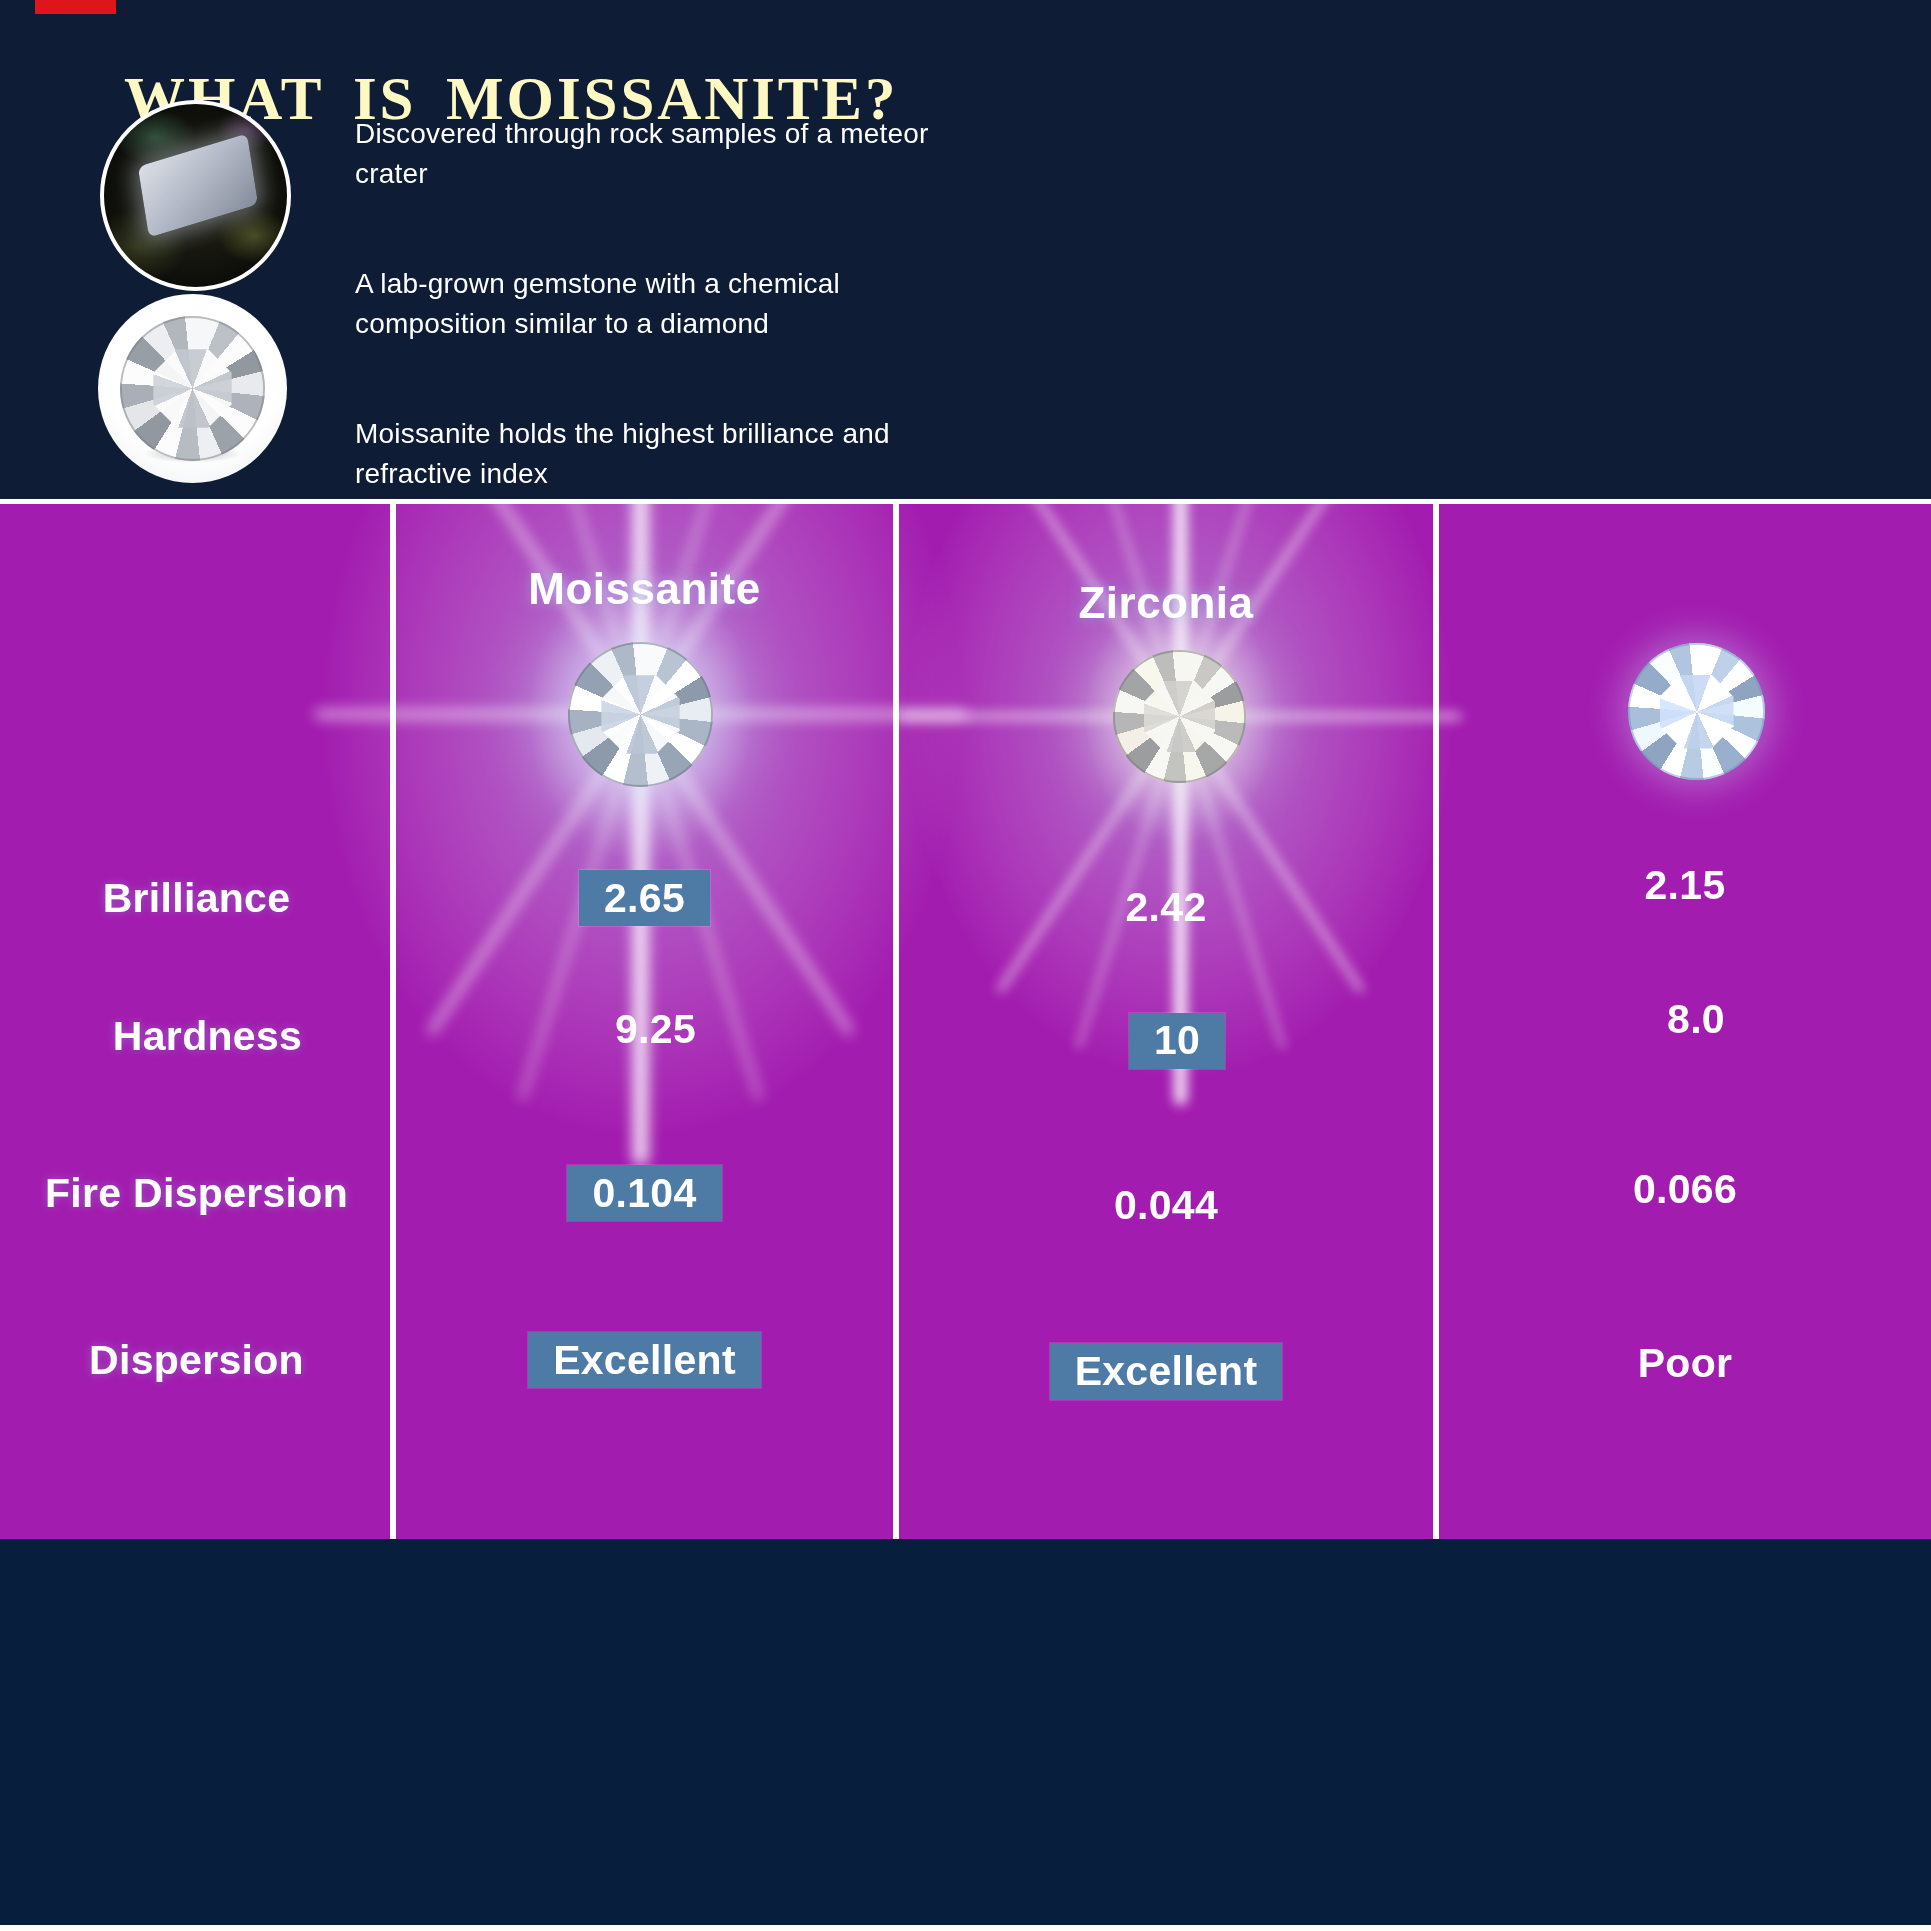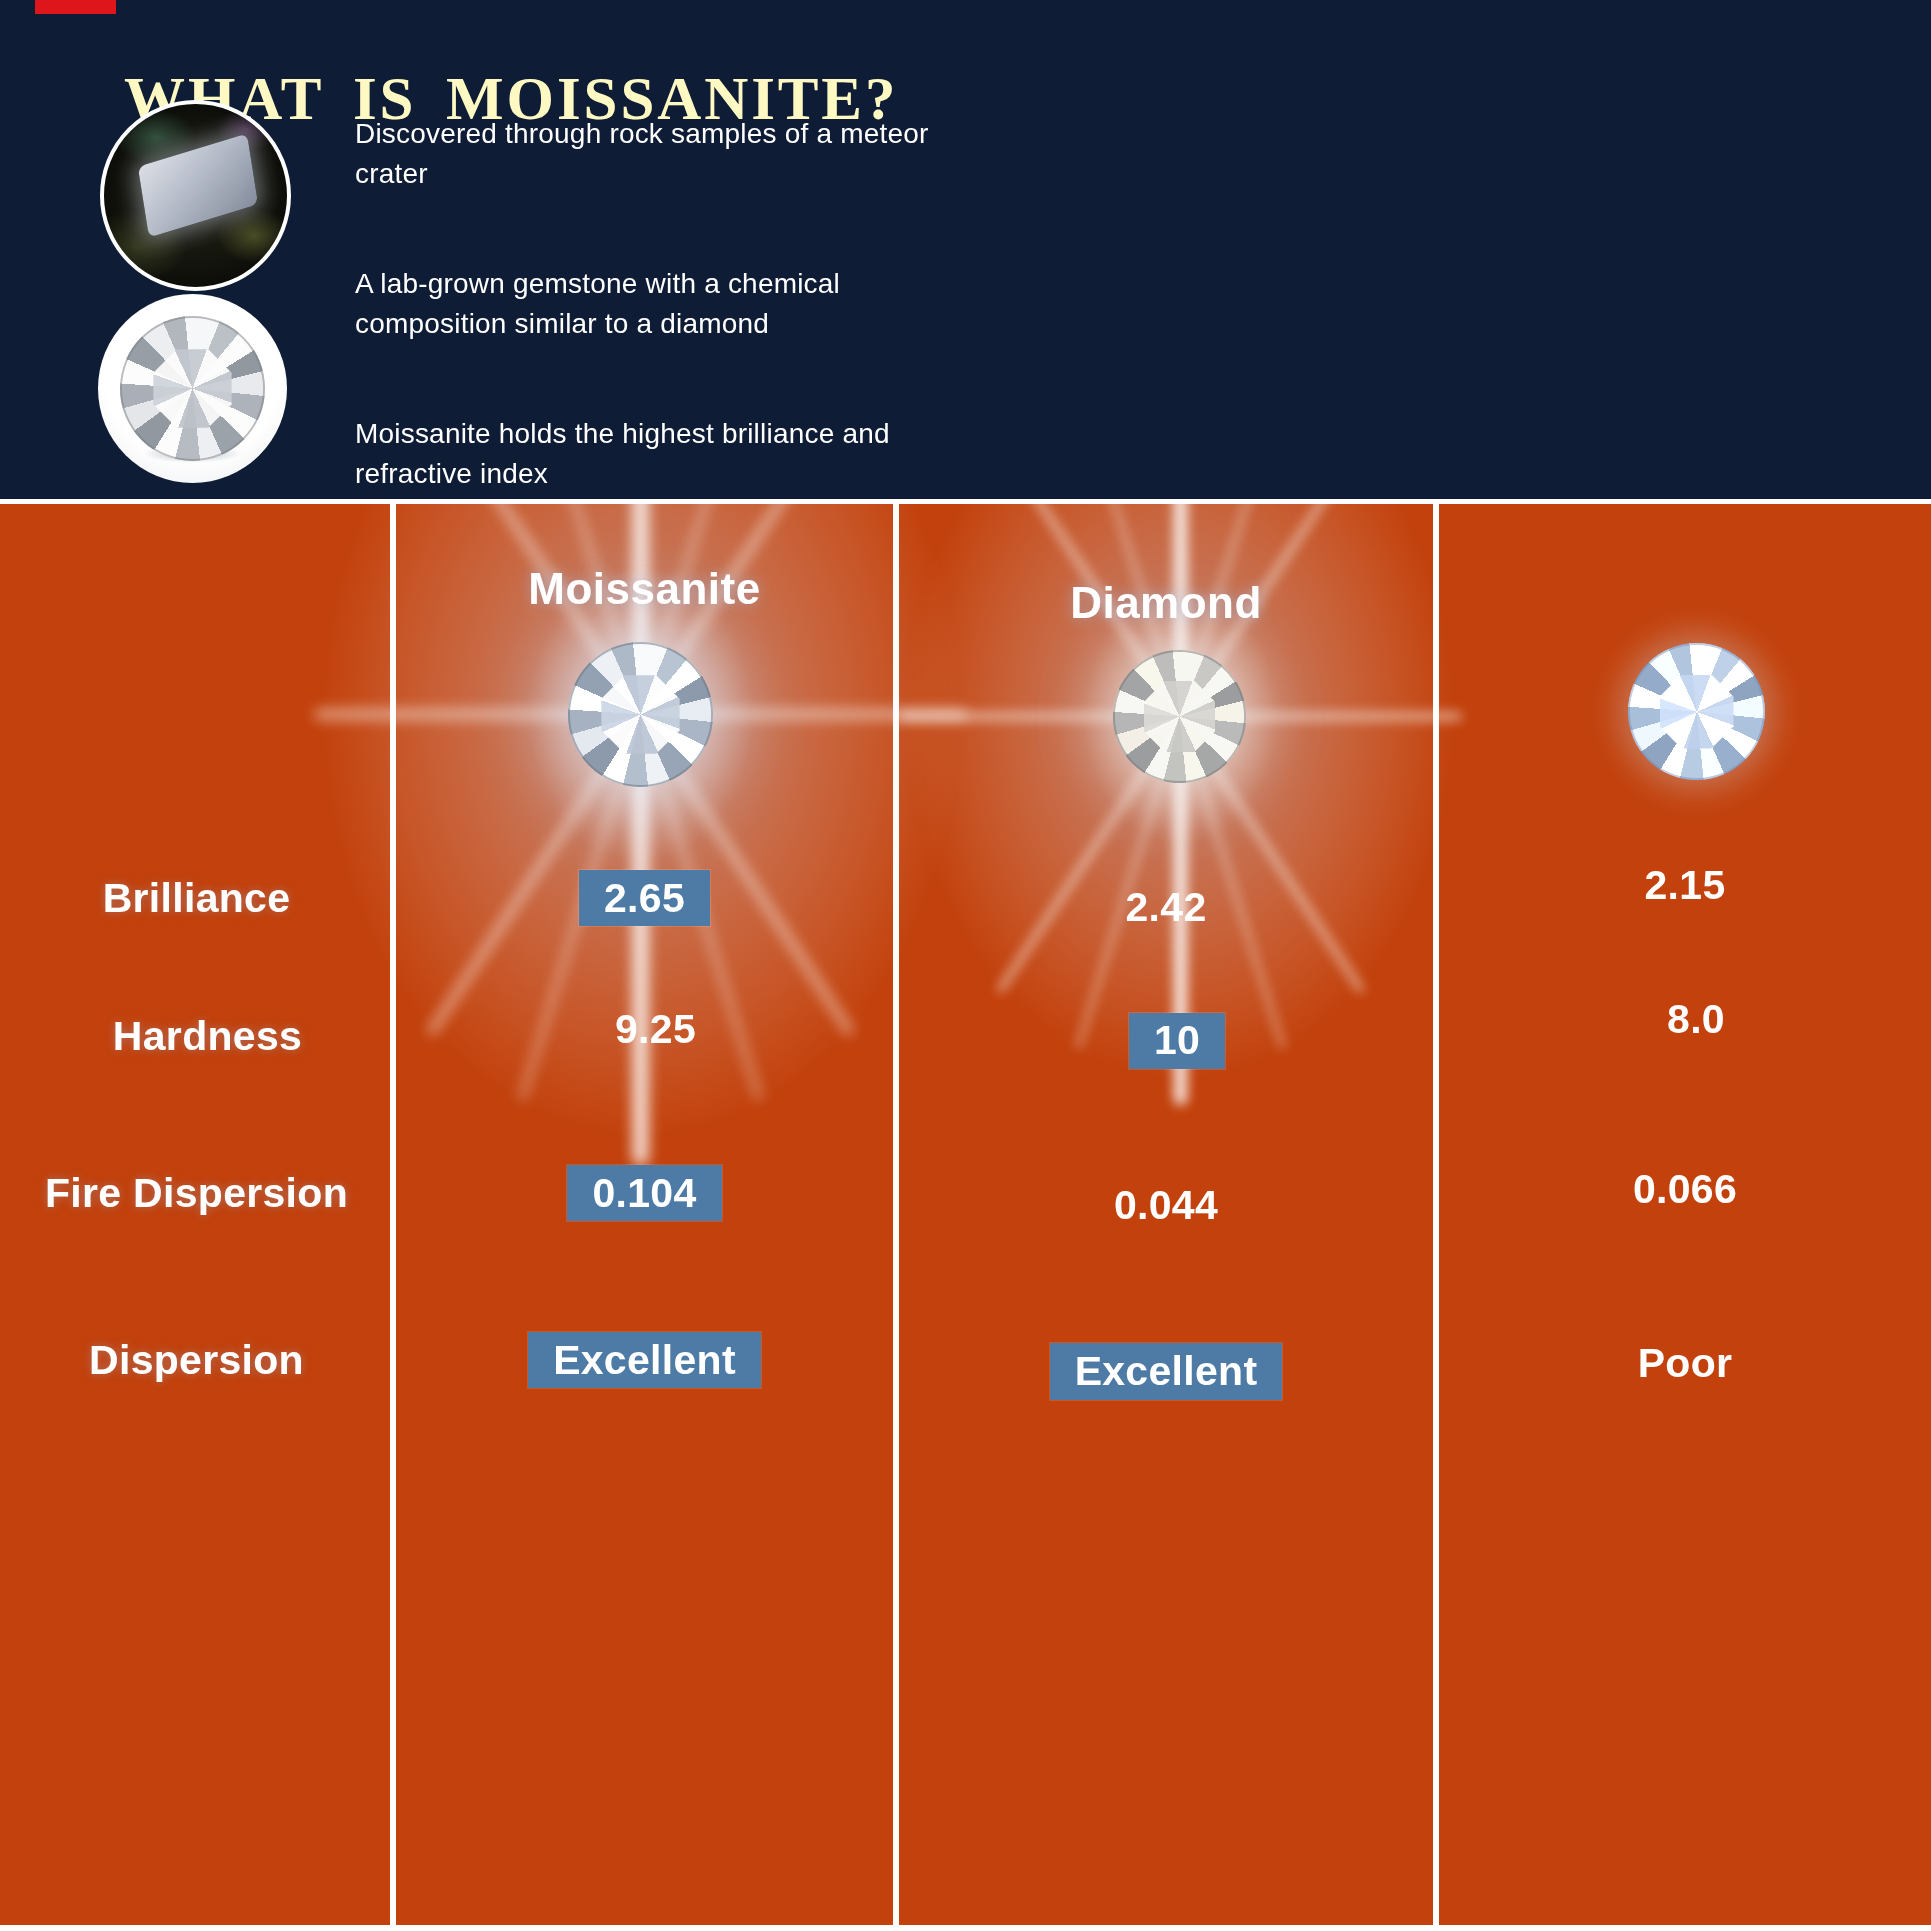--- a/index.html
+++ b/index.html
@@ -38,21 +38,21 @@
     display:flex;align-items:center;justify-content:center;
   }
   .gem-shadow{position:absolute;left:29px;bottom:17.4px;width:131px;height:25px;border-radius:50%;
     background:radial-gradient(closest-side,rgba(120,128,140,.55),transparent 75%);}
   .bullets{position:absolute;left:355px;top:114px;width:591px;}
   .bullet{margin:0;font-size:28px;line-height:40px;color:#fff;letter-spacing:0.2px;}
   .bullet + .bullet{margin-top:70px;}
   
   .hline-top{position:absolute;left:0;top:499px;width:1931px;height:4.8px;background:#fff;z-index:6;}
   .hline-bottom{position:absolute;left:0;top:1925px;width:1931px;height:5.8px;background:#fff;z-index:6;}
-  .table-area{position:absolute;left:0;top:504px;width:1931px;height:1421px;overflow:hidden;background:#c2410c;}
+  .table-area{position:absolute;left:0;top:504px;width:1931px;height:1035px;overflow:hidden;background:#a21caf;}
   .vline{position:absolute;top:0;bottom:0;width:5.8px;background:#fff;z-index:5;}
   .vline.v1{left:390px;} .vline.v2{left:893px;} .vline.v3{left:1433px;}
   .starburst{position:absolute;z-index:1;pointer-events:none;}
   .col-header{
     position:absolute;z-index:3;text-align:center;font-weight:bold;font-size:44px;letter-spacing:0.5px;
     text-shadow:0 0 13.5px rgba(160,190,230,.55);
   }
   .ch-moissanite{left:396px;width:497px;top:60px;}
   .ch-diamond{left:899px;width:534px;top:74px;}
   .ch-zirconia{left:1439px;width:492px;top:41px;}
@@ -161,21 +161,21 @@
       </svg>
     <svg class="starburst" style="left:881px;top:-222px" width="599" height="869" viewBox="0 0 400 520">
         <use href="#star-rays"></use>
       </svg>
 
     <div class="vline v1"></div>
     <div class="vline v2"></div>
     <div class="vline v3"></div>
 
     <div class="col-header ch-moissanite">Moissanite</div>
-    <div class="col-header ch-diamond">Diamond</div>
+    <div class="col-header ch-diamond">Zirconia</div>
 
     <div class="gem gem-table-moissanite"></div>
     <div class="gem gem-table-diamond"></div>
     <div class="gem gem-table-zirconia"></div>
 
     <div class="cell col-labels row-brilliance row-label">Brilliance</div>
     <div class="cell col-labels row-hardness row-label">Hardness</div>
     <div class="cell col-labels row-fire row-label">Fire Dispersion</div>
     <div class="cell col-labels row-durability row-label">Dispersion</div>
 

